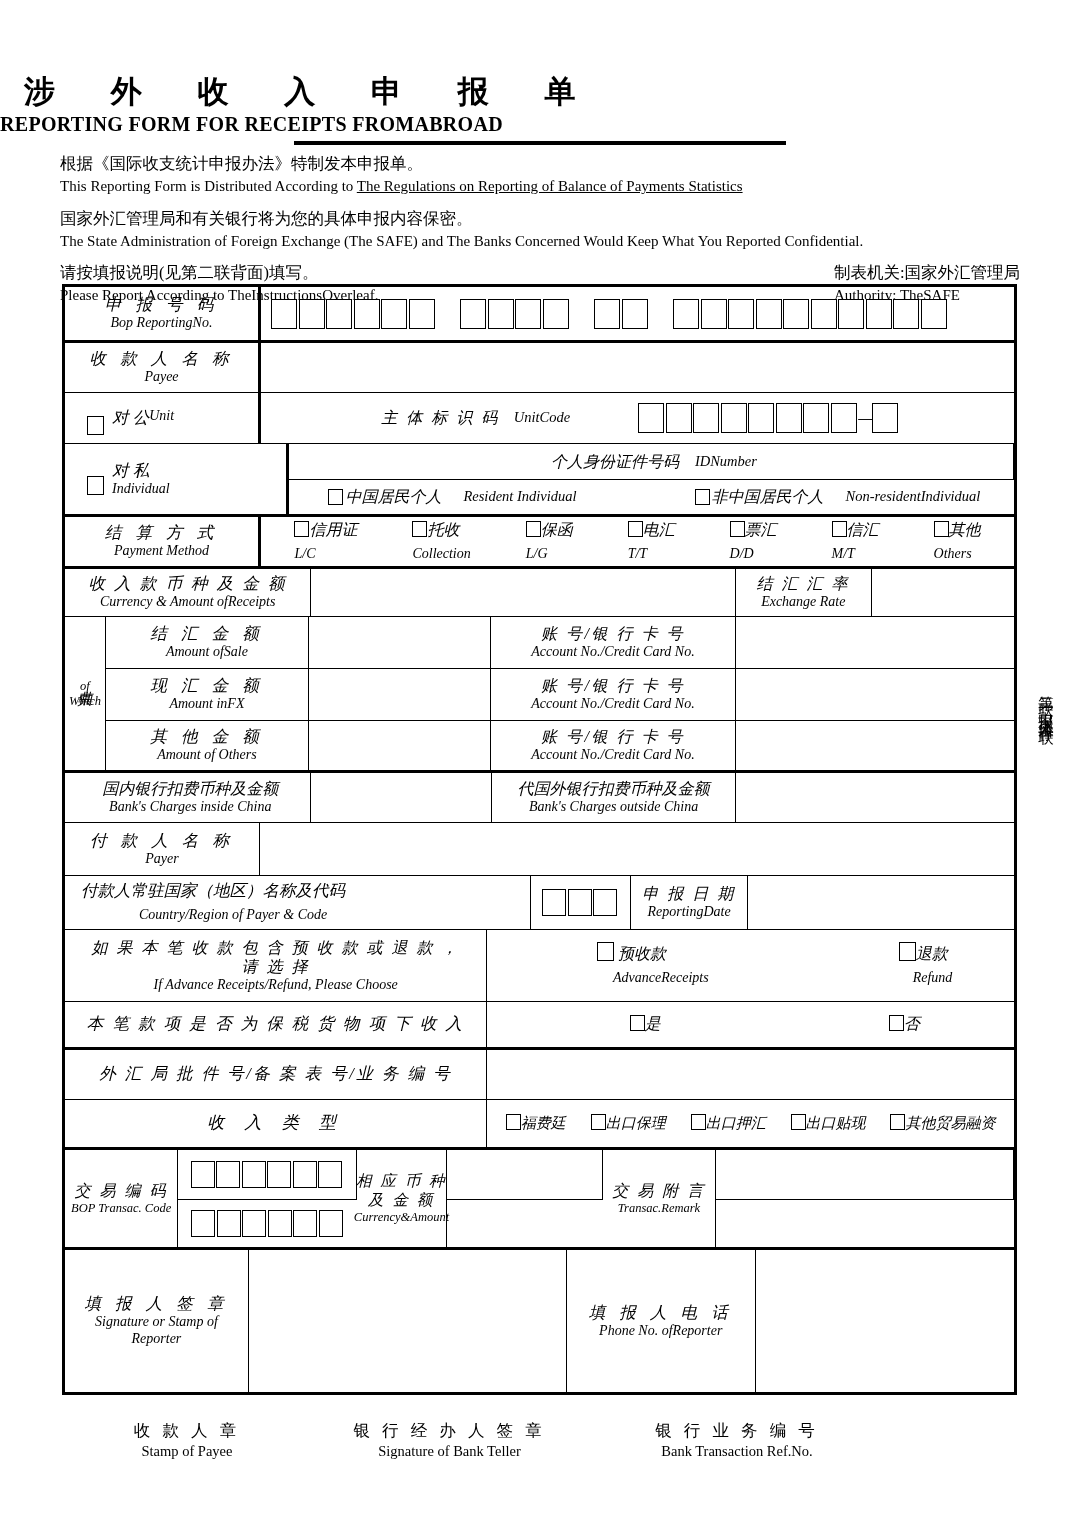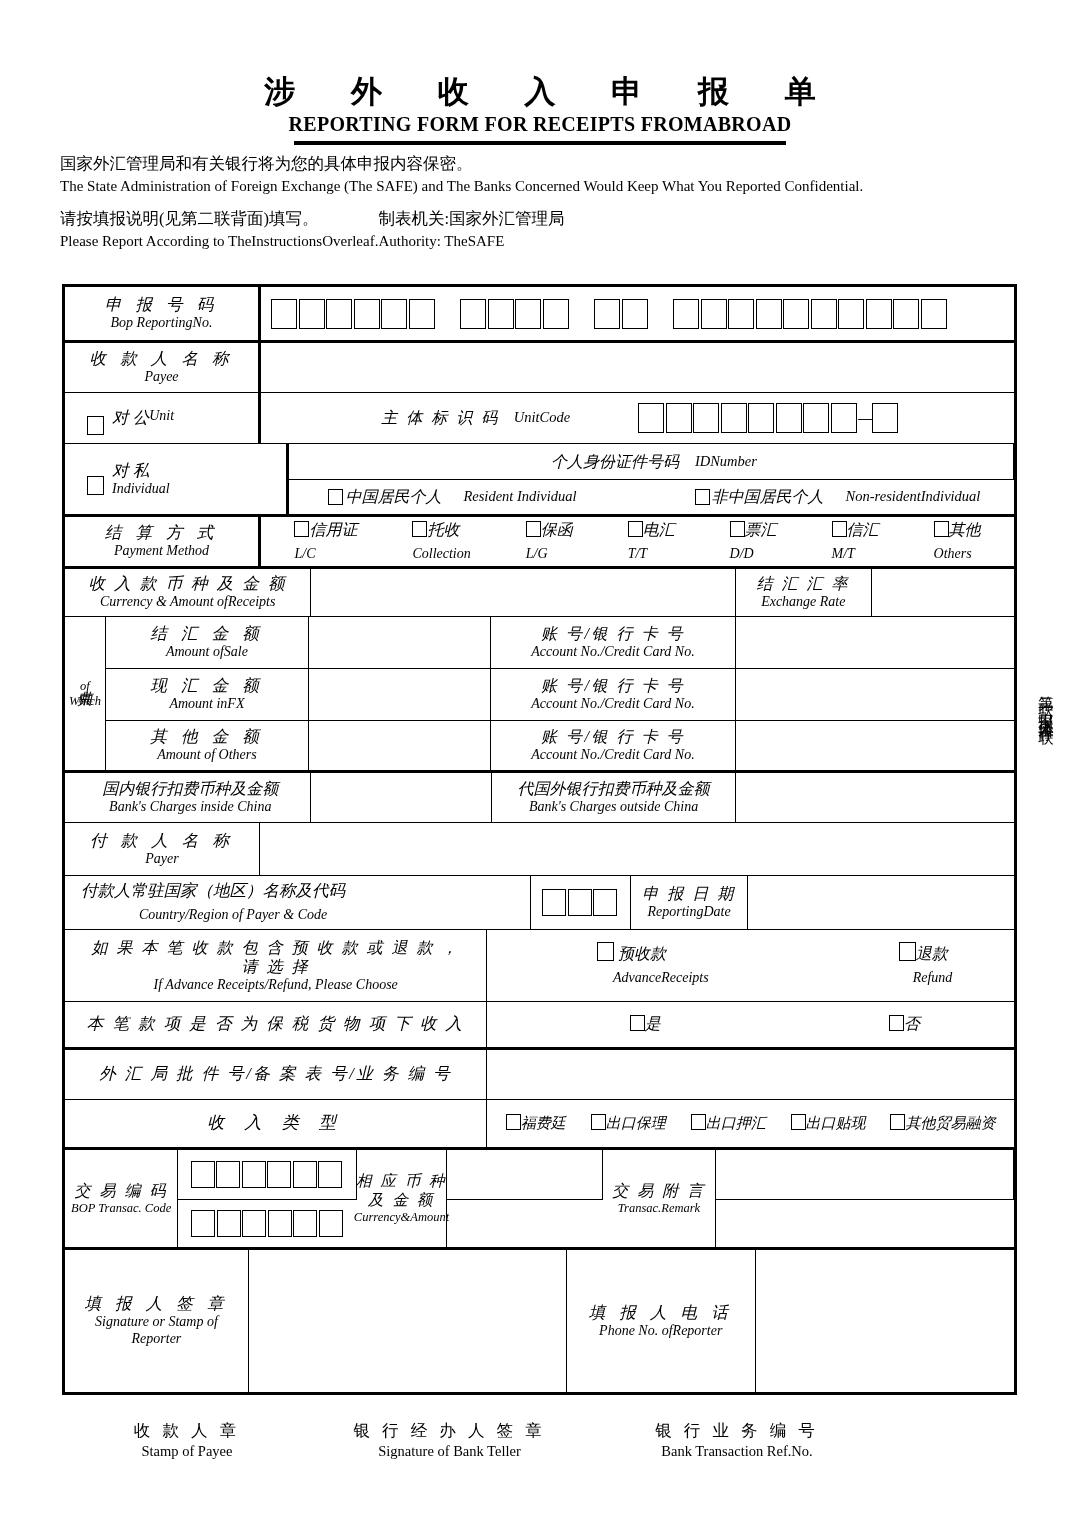--- a/index.html
+++ b/index.html
@@ -5,42 +5,42 @@
   html,body{margin:0;padding:0;background:#fff;}
   body{
     width:1080px;height:1526px;
     font-family:"Liberation Serif","DejaVu Serif",serif;
     color:#000;
     -webkit-font-smoothing:none;
   }
   .page{position:relative;width:1080px;height:1526px;overflow:hidden;}
 
   
-  .title-wrap{text-align:center;padding-top:74px;}
+  .title-wrap{text-align:left;padding-top:74px;}
   .title-cn{
     font-size:31px;font-weight:bold;letter-spacing:24px;
     margin-left:24px;line-height:1.18;
   }
   .title-en{
     font-size:20px;font-weight:bold;letter-spacing:.3px;line-height:1.25;
     margin-top:1px;
   }
   .title-rule{
     width:492px;height:4px;background:#000;margin:4px auto 0 auto;
   }
 
   .intro{
     position:absolute;left:60px;top:152px;width:960px;
     font-size:15.5px;line-height:1.0;
   }
   .intro .cn{font-size:16.5px;line-height:1.45;}
   .intro .en{font-size:15px;line-height:1.45;}
   .uline{text-decoration:underline;}
   .intro .blk{margin-bottom:9px;}
-  .rowflex{display:flex;align-items:flex-start;}
+  .rowflex{display:flex;justify-content:space-between;align-items:flex-start;}
 
   
   .form{
     position:absolute;left:62px;top:284px;width:955px;
     border:3px solid #000;border-bottom:none;box-sizing:border-box;font-style:italic;
   }
   .r{display:flex;width:100%;box-sizing:border-box;}
   .c{
     box-sizing:border-box;
     border-right:1px solid #000;border-bottom:1px solid #000;
@@ -101,20 +101,24 @@
 <div class="page">
 
   <div class="title-wrap">
     <div class="title-cn">涉 外 收 入 申 报 单</div>
     <div class="title-en">REPORTING FORM FOR RECEIPTS FROMABROAD</div>
     <div class="title-rule"></div>
   </div>
 
   <div class="intro">
     <div class="blk">
+      <div class="cn">根据《国际收支统计申报办法》特制发本申报单。</div>
+      <div class="en"><span>This Reporting Form is Distributed According to </span><span class="uline">The Regulations on Reporting of Balance of Payments Statistics</span></div>
+    </div>
+    <div class="blk">
       <div class="cn">国家外汇管理局和有关银行将为您的具体申报内容保密。</div>
       <div class="en">The State Administration of Foreign Exchange (The SAFE) and The Banks Concerned Would Keep What You Reported Confidential.</div>
     </div>
     <div class="rowflex">
       <div>
         <div class="cn">请按填报说明(见第二联背面)填写。</div>
         <div class="en">Please Report According to TheInstructionsOverleaf.</div>
       </div>
       <div>
         <div class="cn">制表机关:国家外汇管理局</div>

